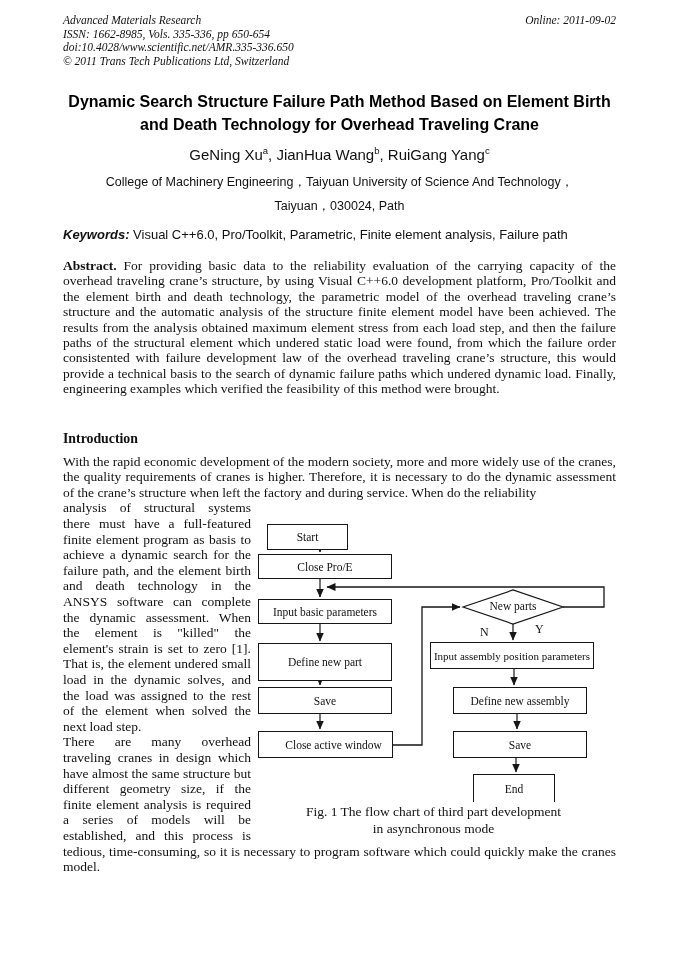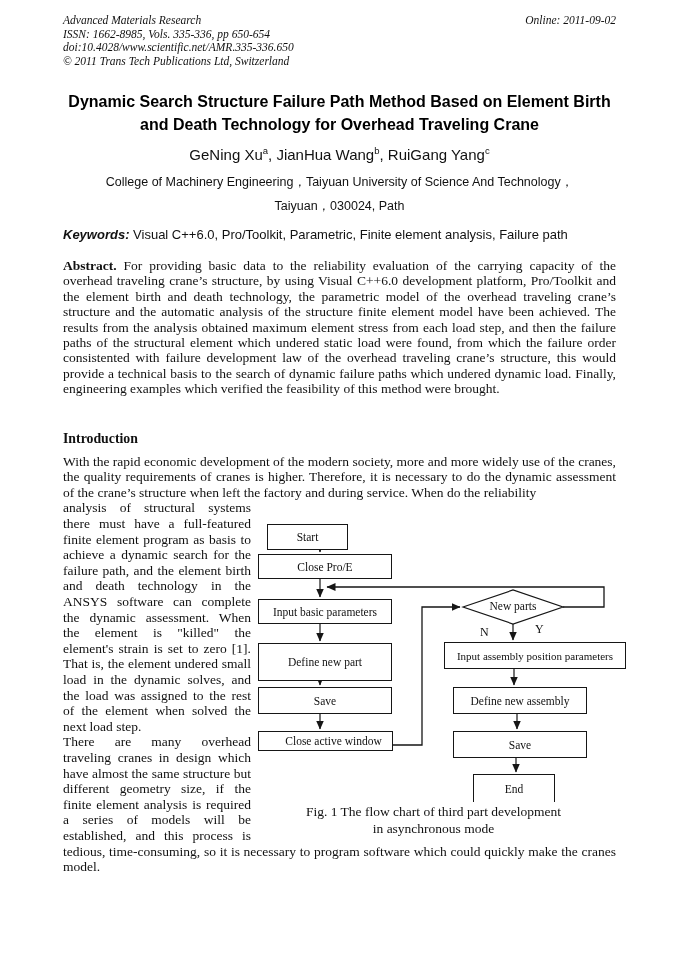--- a/index.html
+++ b/index.html
@@ -40,22 +40,22 @@
   .figure{float:right;width:365px;height:338px;position:relative;margin:2px 0 2px 0;}
   .flow-svg{position:absolute;left:0;top:0;}
   .fnode{position:absolute;box-sizing:border-box;border:1px solid #161616;
          display:flex;align-items:center;justify-content:center;text-align:center;
          font:11.5px/12.5px "Liberation Serif",serif;background:#fff;white-space:nowrap;}
   .n-start{left:16px;top:8px;width:81px;height:26px;margin-top:14px;}
   .n-openproe{left:7px;top:52px;width:134px;height:25px;}
   .n-inputbasic{left:7px;top:97px;width:134px;height:25px;}
   .n-definepart{left:7px;top:141px;width:134px;height:38px;}
   .n-saveleft{left:7px;top:185px;width:134px;height:27px;}
-  .n-closewin{left:7px;top:229px;width:135px;height:20px;padding-left:16px;}
-  .n-inputasm{left:193px;top:140px;width:182px;height:27px;font-size:11px;}
+  .n-closewin{left:7px;top:229px;width:135px;height:27px;padding-left:16px;}
+  .n-inputasm{left:179px;top:140px;width:164px;height:27px;font-size:11px;}
   .n-defineasm{left:202px;top:185px;width:134px;height:27px;}
   .n-saveright{left:202px;top:229px;width:134px;height:27px;}
   .n-end{left:222px;top:272px;width:82px;height:28px;border-bottom:none;}
   .n-diamondlabel{position:absolute;left:212px;top:98px;width:100px;text-align:center;
                   font:11.5px/13px "Liberation Serif",serif;}
   .n-branch{position:absolute;font:12px/13px "Liberation Serif",serif;}
   .b-n{left:229px;top:124px;}
   .b-y{left:284px;top:121px;}
   .figcap{position:absolute;left:0;top:301px;width:365px;text-align:center;
           font:13.5px/17px "Liberation Serif",serif;}

